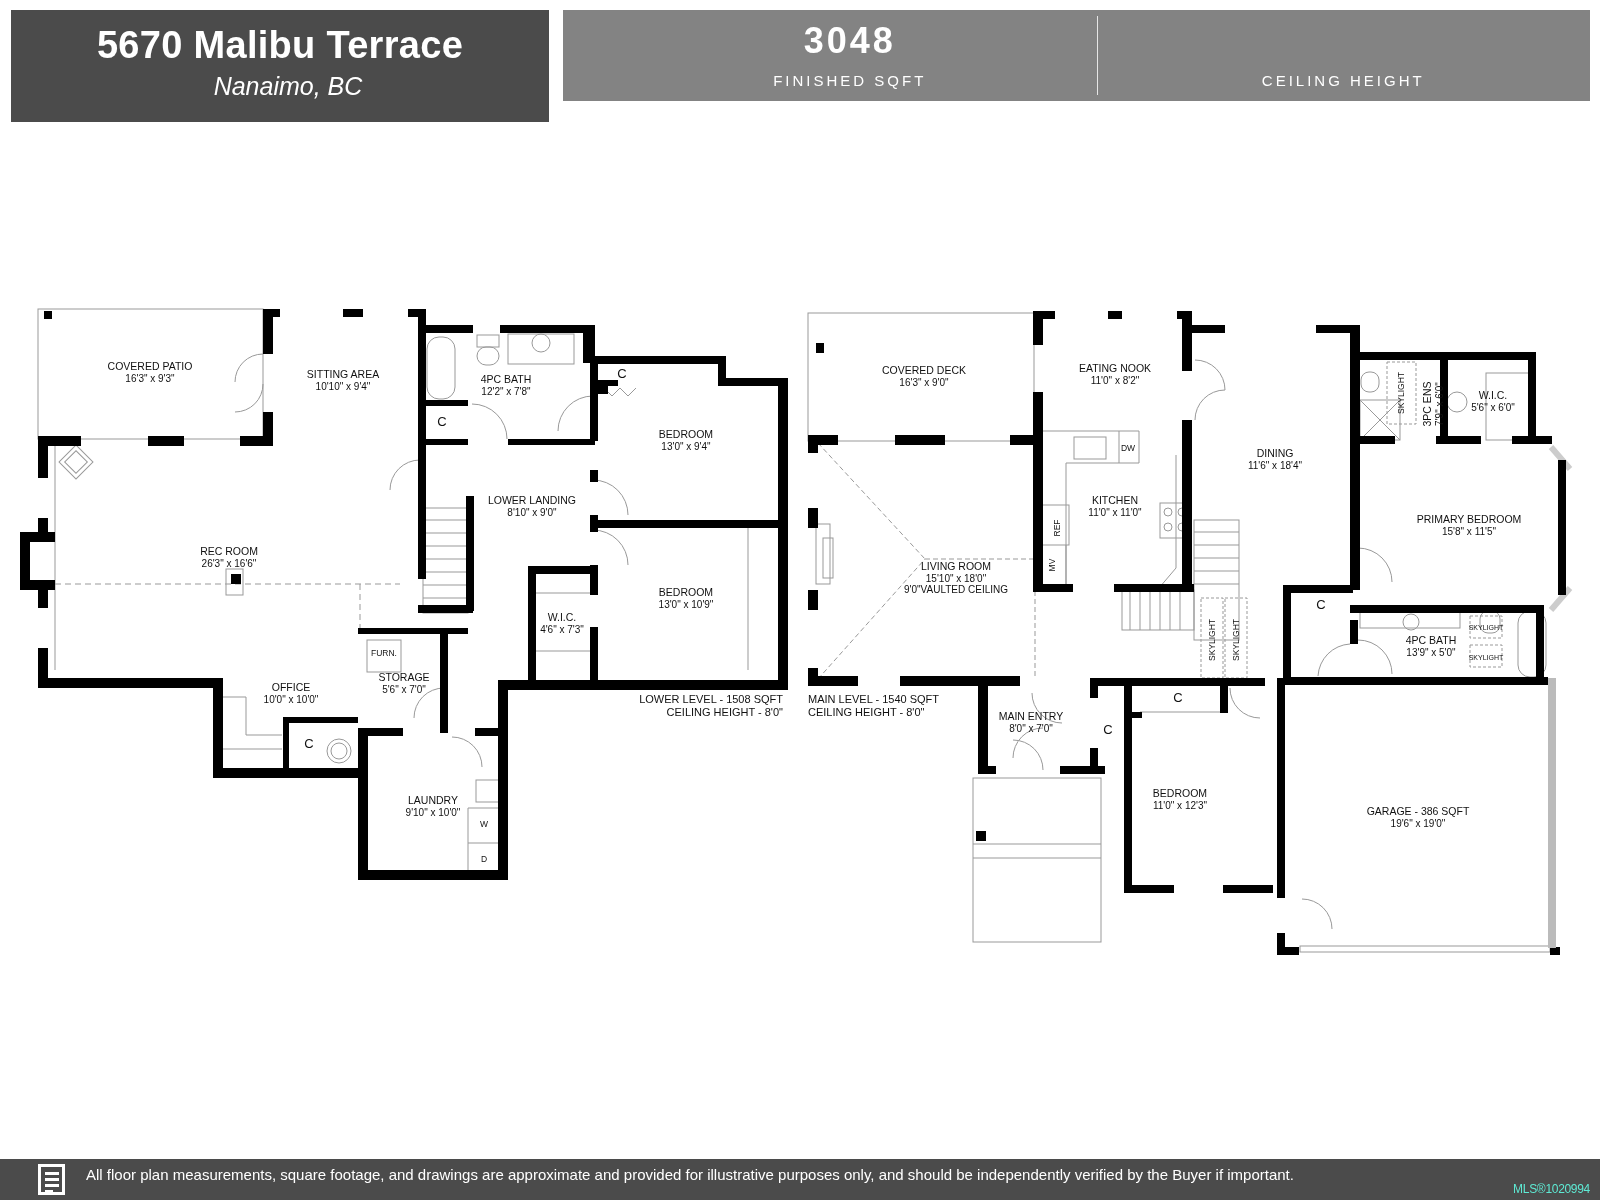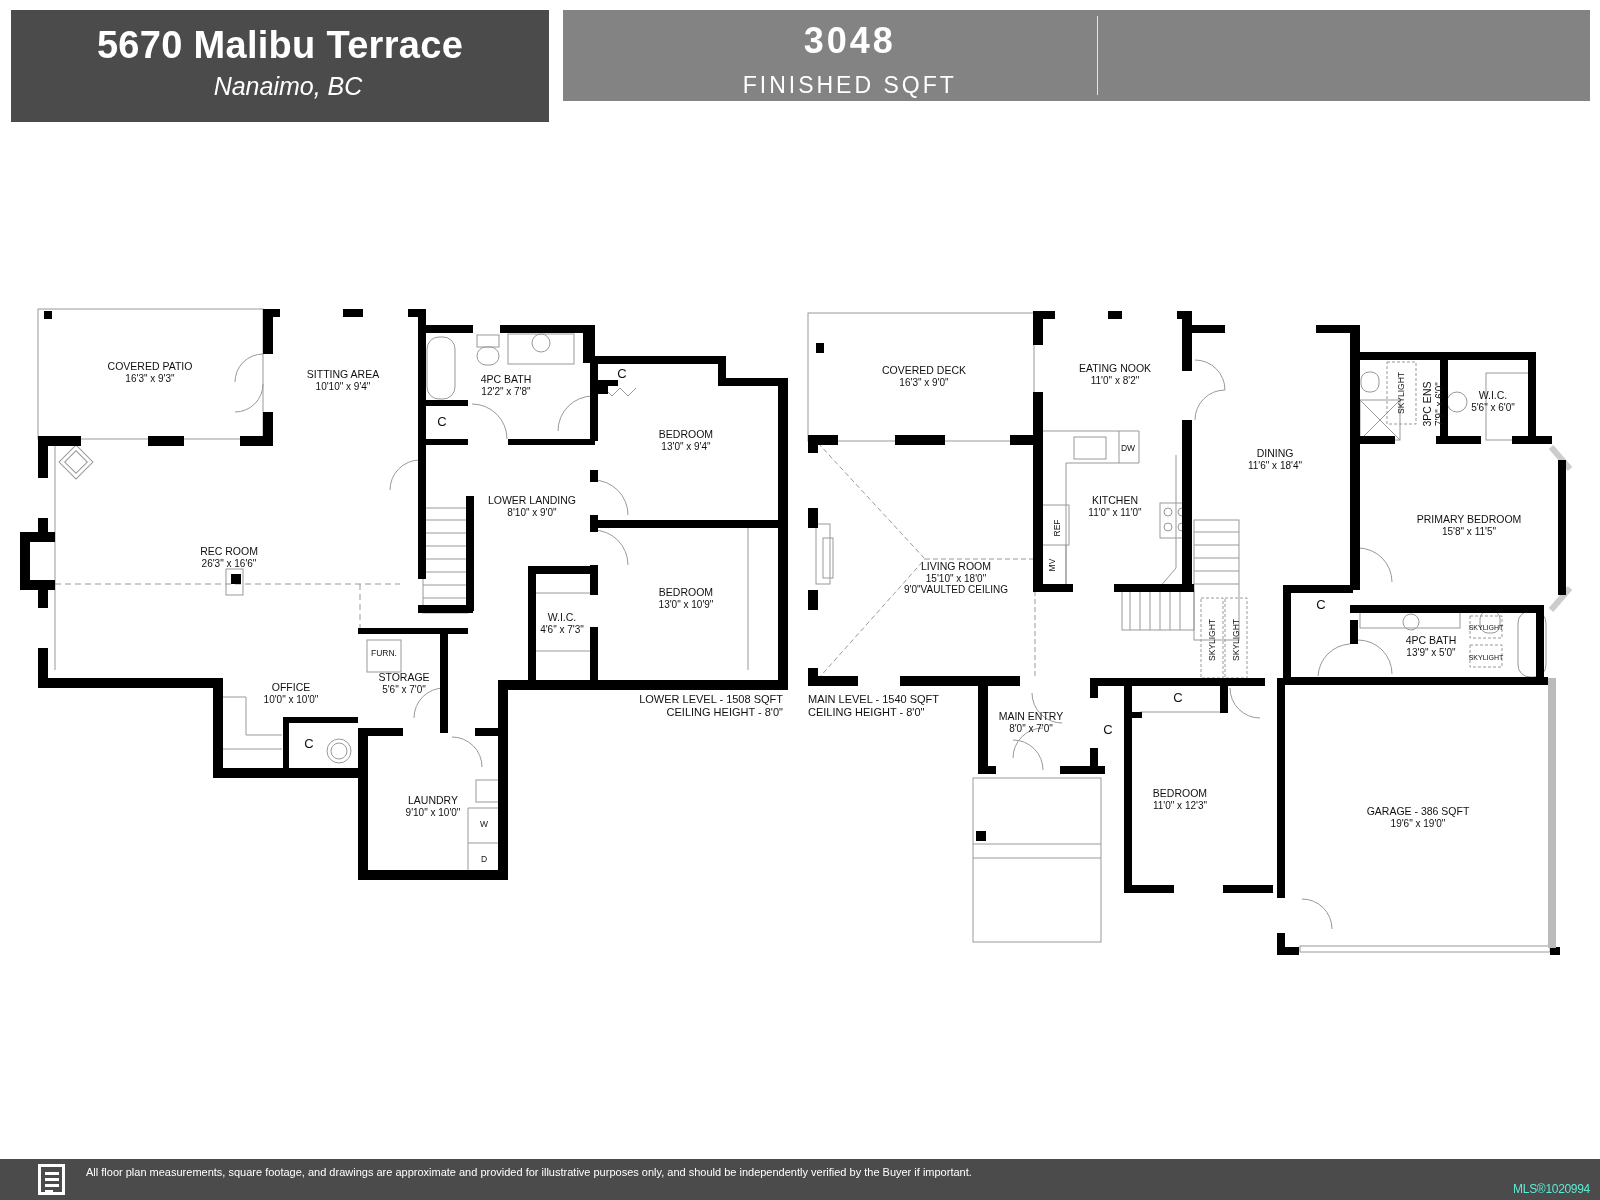--- a/index.html
+++ b/index.html
@@ -25,21 +25,21 @@
   .stat { flex: 1; position: relative; text-align: center; }
   .stat + .stat::before {
     content: ""; position: absolute; left: 0; top: 6px; bottom: 6px; width: 1px; background: #e6e6e6;
   }
   .stat .num {
     position: absolute; left: 0; right: 0; top: 10px;
     font-family: "Liberation Sans", sans-serif; font-weight: bold; font-size: 36px; letter-spacing: 3px;
   }
   .stat .lbl {
     position: absolute; left: 0; right: 0; top: 62px;
-    font-family: "Liberation Sans", sans-serif; font-size: 23px; letter-spacing: 3px;
+    font-family: "Liberation Sans", sans-serif; font-size: 15px; letter-spacing: 3px;
   }
 
   .plan { position: absolute; left: 0; top: 0; width: 1600px; height: 1200px; }
   .plan text { font-family: "Liberation Sans", sans-serif; fill: #111; }
   .rl { font-size: 10.5px; text-anchor: middle; }
   .rd { font-size: 10px; text-anchor: middle; }
   .cl { font-size: 13px; text-anchor: middle; }
   .fx { font-size: 8.5px; text-anchor: middle; }
   .lvl { font-size: 11px; }
 
@@ -48,41 +48,42 @@
     background: #4b4b4b; color: #fff;
   }
   .footer .doc-icon {
     position: absolute; left: 38px; top: 5px; width: 27px; height: 31px;
     border: 3px solid #fff;
   }
   .footer .doc-icon i {
     position: absolute; left: 4px; height: 3px; background: #fff;
   }
   .footer .disc {
-    position: absolute; left: 86px; top: 7px; font-family: "Liberation Sans", sans-serif; font-size: 11px;
+    position: absolute; left: 86px; top: 7px; font-family: "Liberation Sans", sans-serif; font-size: 15px;
     white-space: nowrap;
   }
   .footer .mls {
     position: absolute; right: 10px; top: 23px; font-family: "Liberation Sans", sans-serif; font-size: 12px;
     color: #5eead4; letter-spacing: -0.3px;
   }
 </style>
 </head>
 <body>
 
 <div class="hdr-title">
   <div class="addr">5670 Malibu Terrace</div>
   <div class="city">Nanaimo, BC</div>
 </div>
 <div class="hdr-stats">
   <div class="stat">
     <div class="num">3048</div>
     <div class="lbl">FINISHED SQFT</div>
   </div>
   <div class="stat">
+    <div class="lbl">CEILING HEIGHT</div>
   </div>
 </div>
 
 <svg class="plan" viewBox="0 0 1600 1200">
   <g fill="none" stroke="#999" stroke-width="1">
 
     <rect x="38" y="309" width="225" height="130"></rect>
 
     <line x1="55" y1="584" x2="400" y2="584" stroke-dasharray="6,4"></line>
     <line x1="360" y1="584" x2="360" y2="628" stroke-dasharray="6,4"></line>

